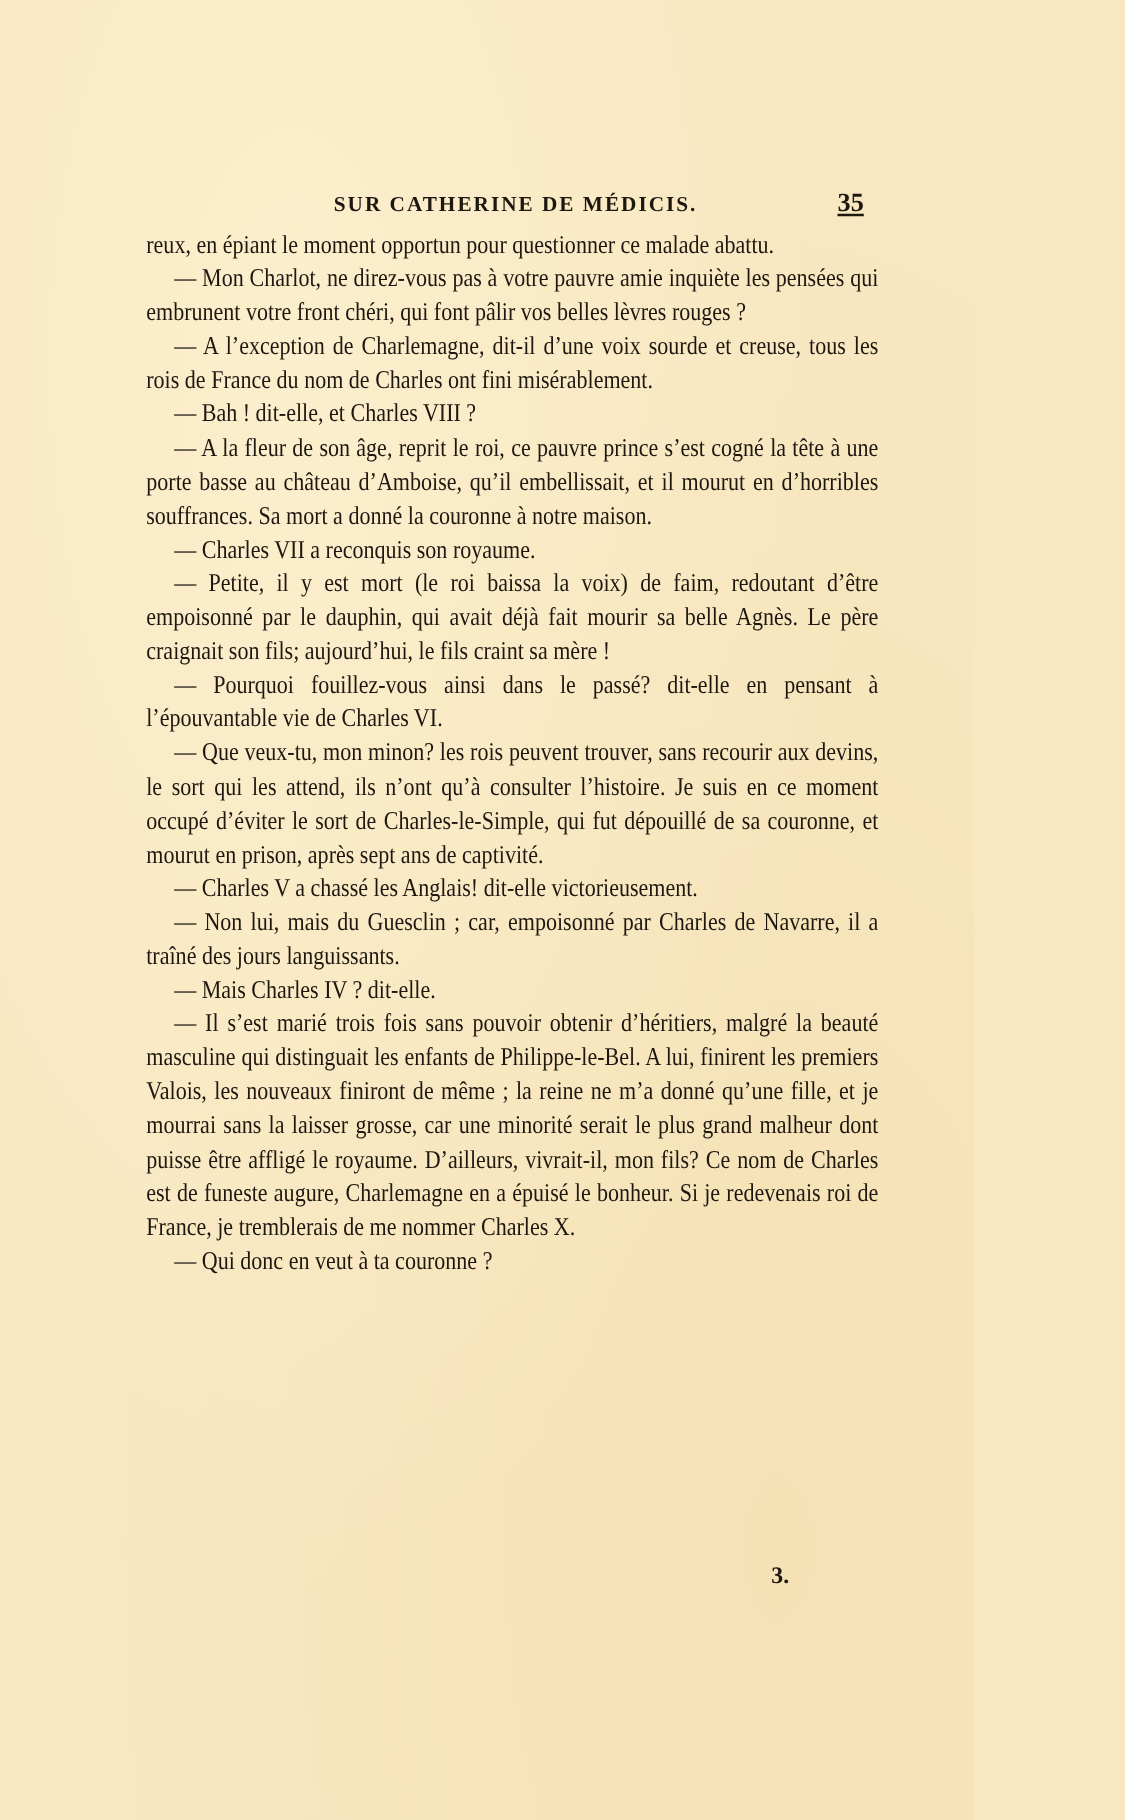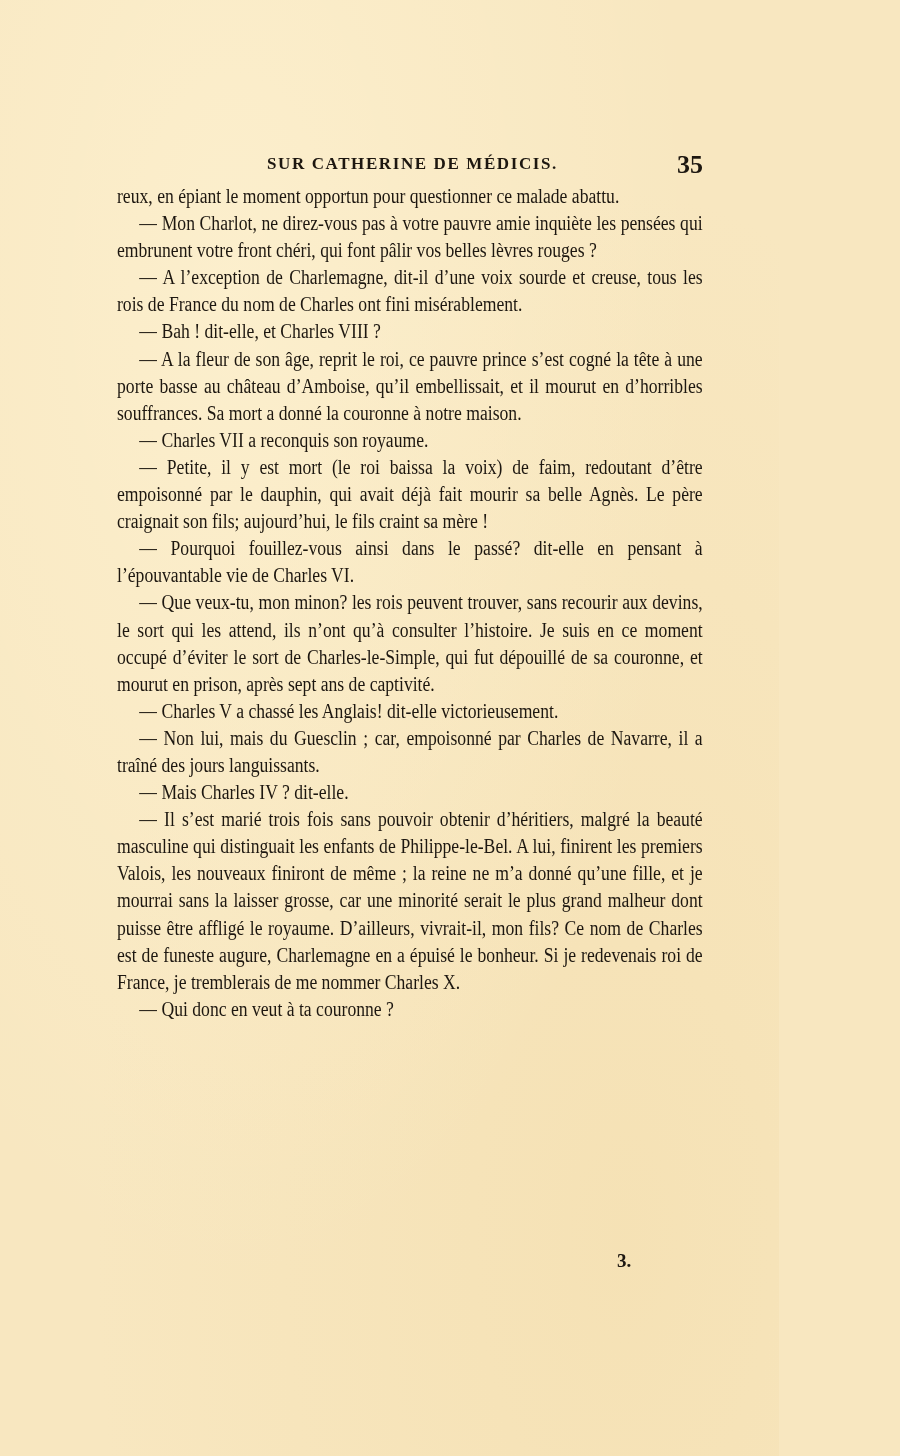--- a/index.html
+++ b/index.html
@@ -19,22 +19,22 @@
   }
   .header {
     position: absolute; top: 150px; left: 117px; width: 586px; height: 28px;
   }
   .running-title {
     position: absolute; left: 150px; top: 4px;
     font-size: 17px; font-weight: bold; letter-spacing: 1.6px;
     font-variant: small-caps;
   }
   .page-number {
-    position: absolute; right: 0; top: 0;
-    font-size: 26px; font-weight: bold;
+    position: absolute; right: 12px; top: 0;
+    font-size: 21px; font-weight: bold; text-decoration: underline;
   }
   .body-text {
     position: absolute; left: 117px; top: 183px; width: 586px;
     font-size: 20.5px; line-height: 27.1px;
     text-align: justify;
     transform: scaleX(0.86); transform-origin: left top;
     width: 681px;
   }
   .para { margin: 0; text-indent: 26px; }
   .para.first { text-indent: 0; }

